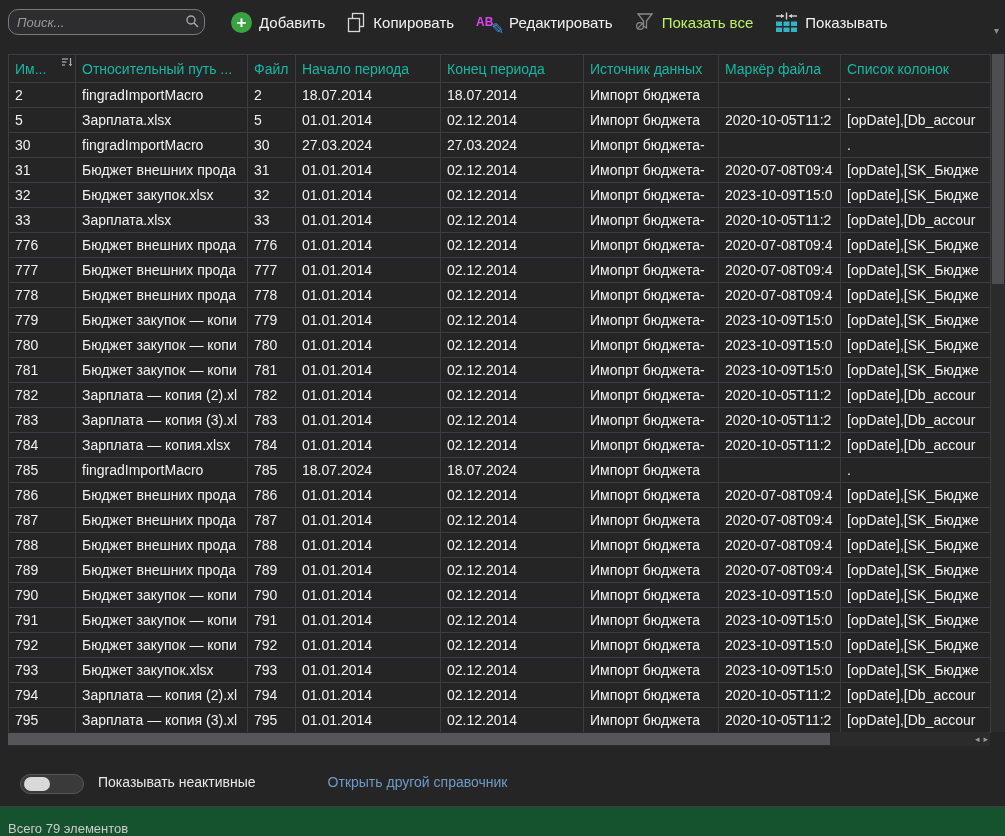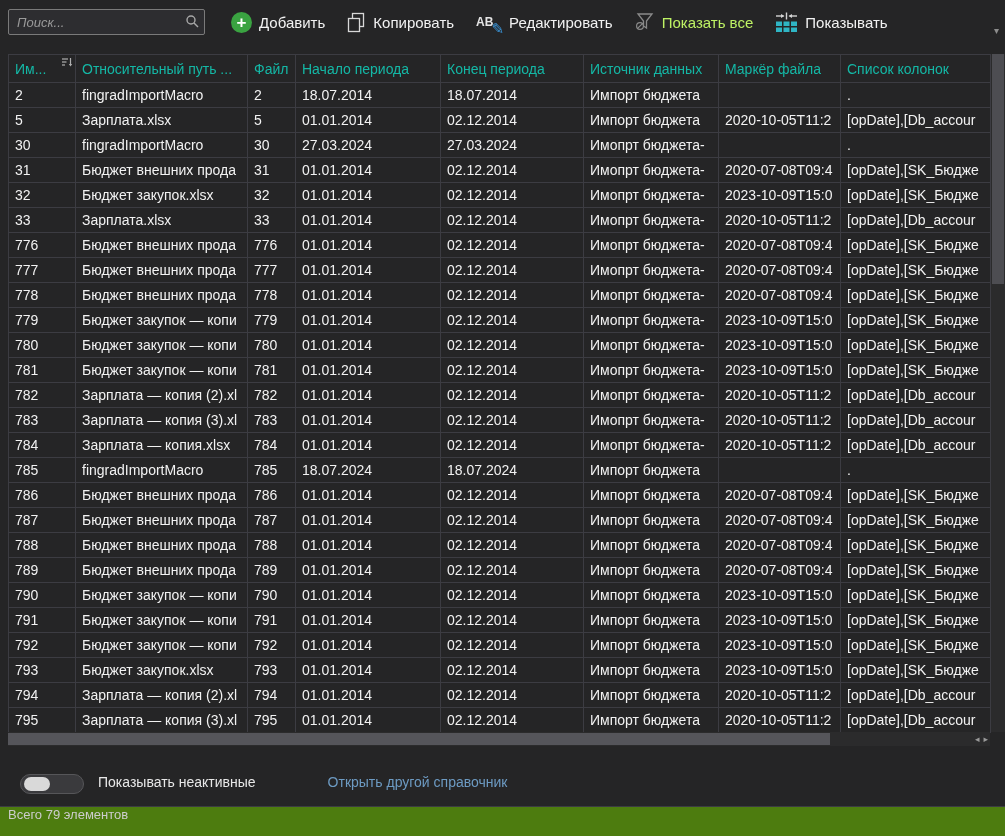--- a/index.html
+++ b/index.html
@@ -18,21 +18,21 @@
   .toolbar {
     height:44px; flex:0 0 44px;
     display:flex; align-items:center;
     padding:0 8px; position:relative;
   }
   .searchbox {
     width:197px; height:26px; position:relative; margin-right:26px;
   }
   .searchbox input {
     width:100%; height:100%;
-    background:#2d2d30; border:1px solid #7a7a7a; border-radius:2px;
+    background:#2d2d30; border:1px solid #7a7a7a; border-radius:10px;
     color:#e6e6e6; font-style:italic; font-size:13px;
     padding:0 24px 0 8px; outline:none;
     font-family:"Liberation Sans", sans-serif;
   }
   .searchbox input::placeholder { color:#9a9a9a; font-style:italic; }
   .searchbox .mag { position:absolute; right:5px; top:5px; }
 
   .tbtn {
     display:flex; align-items:center; gap:7px;
     margin-right:22px; cursor:default;
@@ -40,21 +40,21 @@
   }
   .tbtn.disabled { color:#bef264; }
 
   .icon-add {
     width:21px; height:21px; border-radius:50%;
     background:#3aa341; color:#ffffff;
     display:flex; align-items:center; justify-content:center;
     font-size:17px; font-weight:700; line-height:1;
   }
   .icon-edit { position:relative; width:26px; height:20px; }
-  .icon-edit .ab { font-weight:700; font-size:12px; color:#e5e5e5; letter-spacing:0; }
+  .icon-edit .ab { font-weight:700; font-size:12px; color:#d946ef; letter-spacing:0; }
   .icon-edit .pencil {
     position:absolute; right:-2px; bottom:-4px;
     color:#3b9ae1; font-size:15px; line-height:1;
   }
   .overflow-chevron {
     position:absolute; right:6px; top:26px;
     color:#8d8d8d; font-size:10px; line-height:1;
   }
 
   
@@ -108,22 +108,22 @@
   }
   .toggle-label { color:#e8e8e8; font-size:14px; }
   .ref-link {
     margin-left:72px; color:#6d9bc3; 
     font-size:14px; cursor:pointer;
   }
 
   .statusbar {
     margin-top:auto; height:30px; flex:0 0 30px;
     border-top:1px solid #3c3c42;
-    display:flex; align-items:flex-start; padding:0 8px;
-    color:#cccccc; font-size:13px; background:#4d7c0f;
+    display:flex; align-items:flex-end; padding:0 8px;
+    color:#cccccc; font-size:13px; background:#14532d;
   }
 
   svg { display:block; }
 </style>
 </head>
 <body>
 
 <div class="app">
 
   <div class="toolbar">

